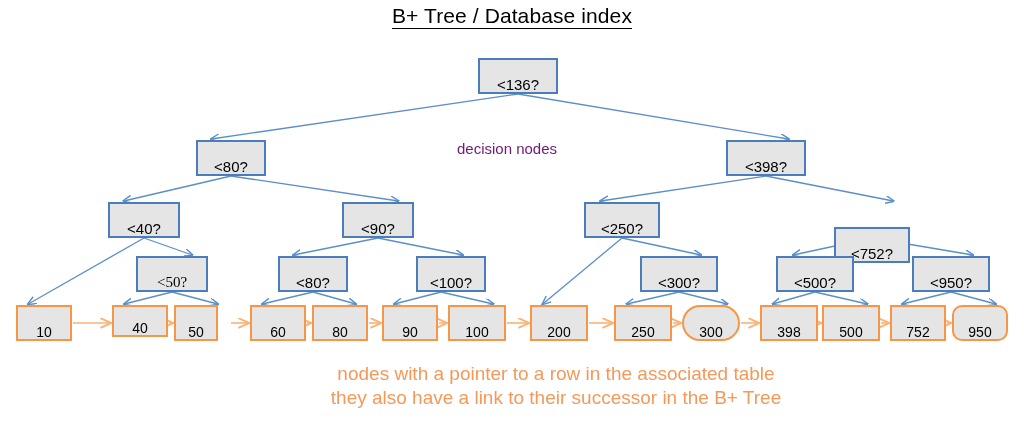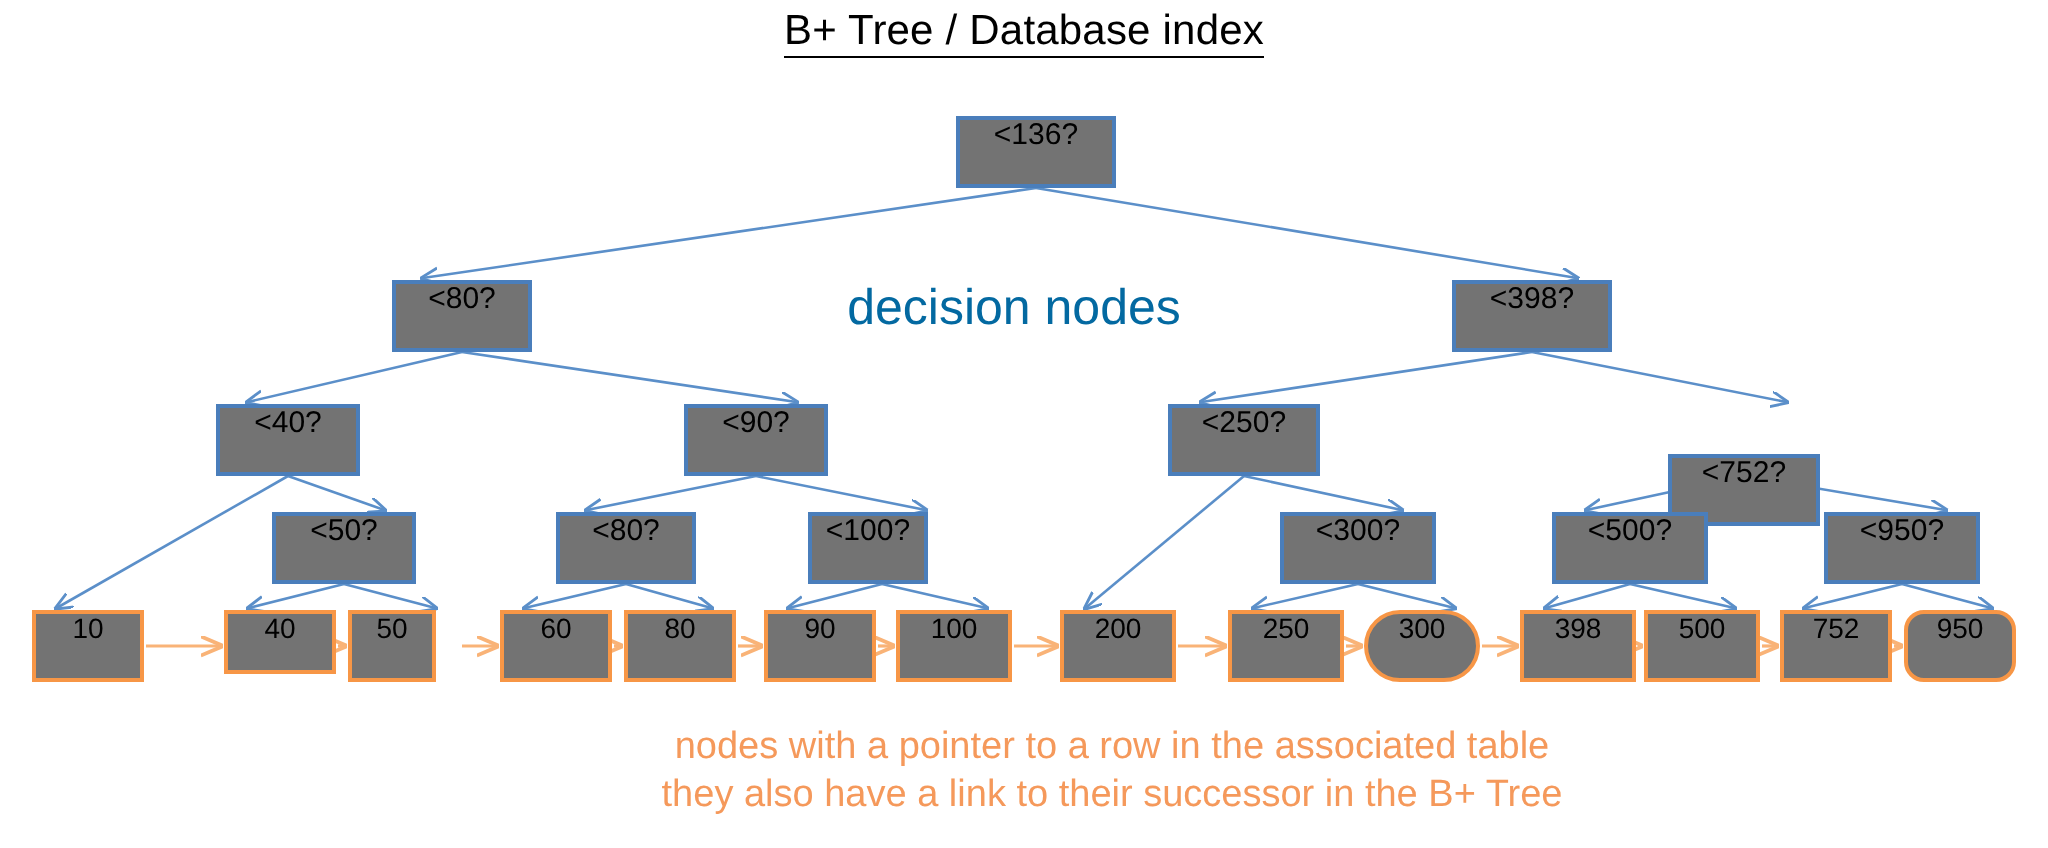--- a/index.html
+++ b/index.html
@@ -33,42 +33,42 @@
     position: absolute;
     left: 0;
     top: 0;
     width: 1024px;
     height: 424px;
   }
   .node {
     position: absolute;
     box-sizing: border-box;
     display: flex;
-    align-items: flex-start;
+    align-items: flex-end;
     justify-content: center;
-    background: #737373;
+    background: #e5e5e5;
     color: #000000;
     font-size: 15px;
     line-height: 1;
   }
   .decision {
     border: 2.6px solid #4A7EBB;
   }
   .leaf {
     border: 2.6px solid #F79646;
     font-size: 14px;
   }
   #decision-label {
     position: absolute;
     left: 392px;
     top: 140px;
     width: 230px;
     text-align: center;
-    color: #0369a1;
-    font-size: 25px;
+    color: #701a75;
+    font-size: 15px;
   }
   #caption {
     position: absolute;
     left: 0;
     top: 362px;
     width: 1024px;
     text-align: center;
     color: #F5995B;
     font-size: 19px;
     line-height: 1.28;
@@ -154,27 +154,27 @@
       </div>
       <div class="node decision" style="left: 342px; top: 202px; width: 72px; height: 36px;">
         <span>&lt;90?</span>
       </div>
       <div class="node decision" style="left: 584px; top: 202px; width: 76px; height: 36px;">
         <span>&lt;250?</span>
       </div>
       <div class="node decision" style="left: 834px; top: 202px; width: 76px; height: 36px; margin-top: 25px;">
         <span>&lt;752?</span>
       </div>
-      <div class="node decision" style="left: 136px; top: 256px; width: 72px; height: 36px;">
+      <div class="node decision" style="left: 136px; top: 256px; width: 72px; height: 36px; font-family: Liberation Serif, serif;">
         <span>&lt;50?</span>
       </div>
       <div class="node decision" style="left: 278px; top: 256px; width: 70px; height: 36px;">
         <span>&lt;80?</span>
       </div>
-      <div class="node decision" style="left: 404px; top: 256px; width: 60px; height: 36px;">
+      <div class="node decision" style="left: 416px; top: 256px; width: 70px; height: 36px;">
         <span>&lt;100?</span>
       </div>
       <div class="node decision" style="left: 640px; top: 256px; width: 78px; height: 36px;">
         <span>&lt;300?</span>
       </div>
       <div class="node decision" style="left: 776px; top: 256px; width: 78px; height: 36px;">
         <span>&lt;500?</span>
       </div>
       <div class="node decision" style="left: 912px; top: 256px; width: 78px; height: 36px;">
         <span>&lt;950?</span>

